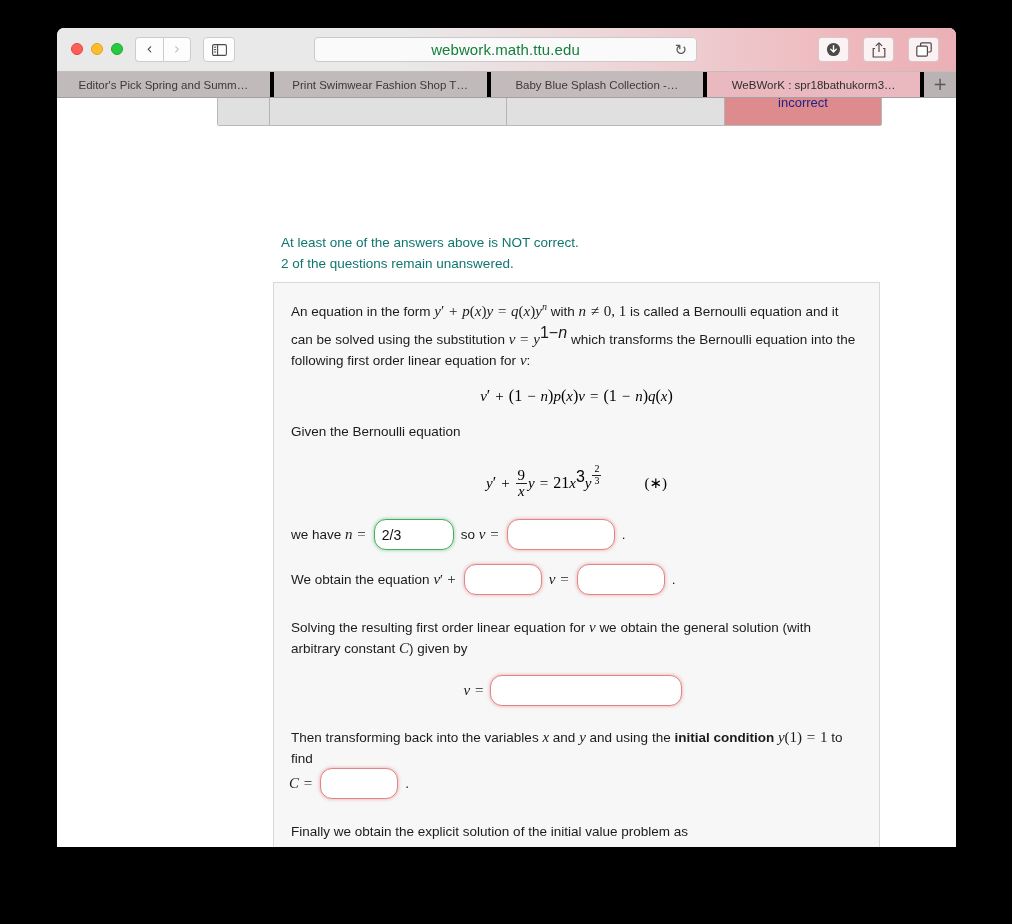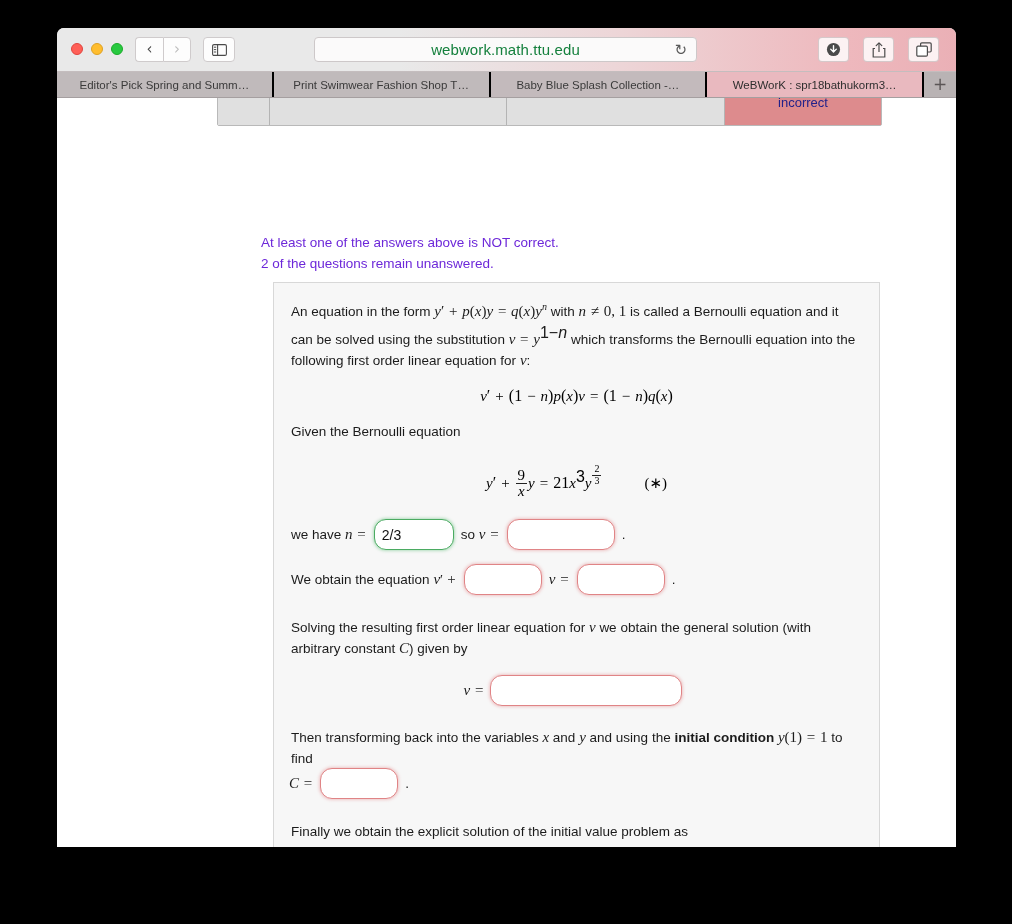--- a/index.html
+++ b/index.html
@@ -82,21 +82,21 @@
   #tabbar {
     display: flex;
     height: 26px;
     background: #b9b3b4;
     border-bottom: 1px solid #a59fa0;
   }
   .tab {
     flex: 1 1 0;
     display: flex; align-items: center; justify-content: center;
     font-size: 11.5px; color: #3a3a3a;
-    border-right: 2px solid #000000;
+    border-right: 4px solid #000000;
     background: #c0babb;
     overflow: hidden; white-space: nowrap;
   }
   .tab.t2 { background: #c0babb; }
   .tab.t3 { background: #c3babc; }
   .tab.active { background: #e9b9bf; color: #2e2e2e; }
   #tab-add {
     width: 32px;
     display: flex; align-items: center; justify-content: center;
     background: #b9b3b4;
@@ -133,22 +133,22 @@
     background: #dd8b8d;
     border-right: none;
     display: flex; align-items: center; justify-content: center;
   }
   #status-badge-text {
     font-size: 13px; color: #21218a;
     padding-bottom: 2px;
   }
 
   .warn {
-    position: absolute; left: 204px;
-    color: #6d28d9; font-size: 13.5px;
+    position: absolute; left: 224px;
+    color: #0f766e; font-size: 13.5px;
   }
   #warn-line-1 { top: 137px; }
   #warn-line-2 { top: 158px; }
 
   
   #problem-panel {
     position: absolute; left: 216px; top: 184px;
     width: 607px; height: 578px;
     background: #f7f7f7;
     border: 1px solid #d8d8d8;

